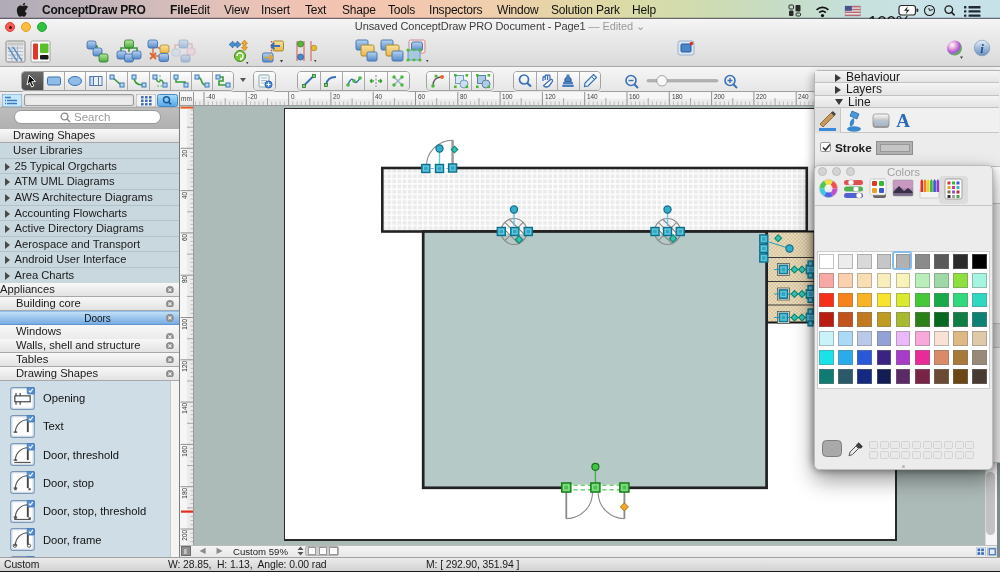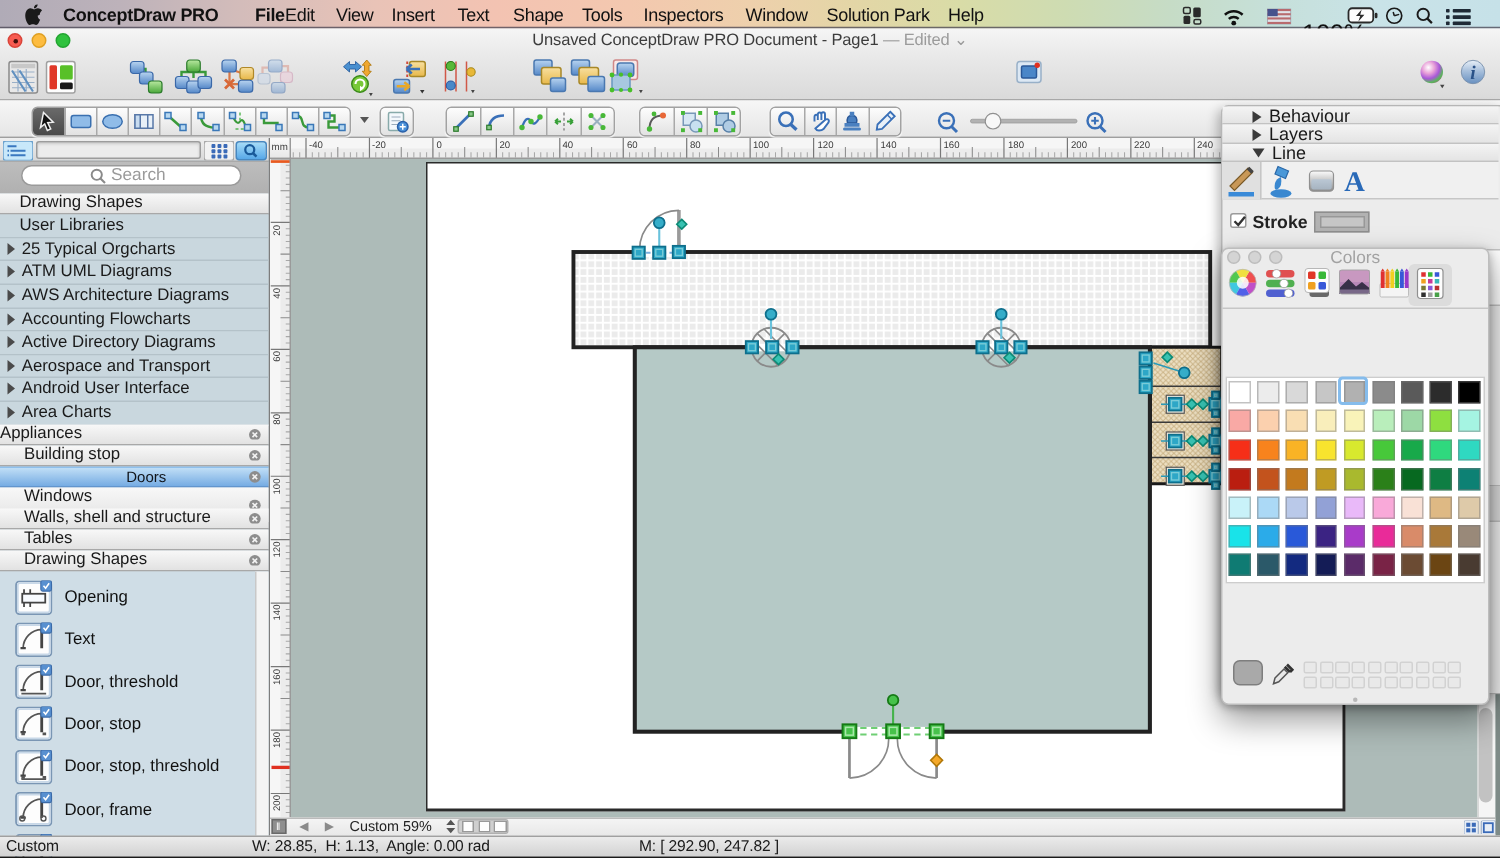--- a/index.html
+++ b/index.html
@@ -460,21 +460,21 @@
 <div class="abs" style="left:0;top:190.0px;width:179px;height:15.6px;background:#c9d7de;border-bottom:1px solid #b4c2c9;font-size:11.2px;color:#1a1a1a;line-height:14.6px;white-space:nowrap;"><span style="margin-left:5px"><span style="display:inline-block;width:0;height:0;border-top:4px solid transparent;border-bottom:4px solid transparent;border-left:5.5px solid #4a4a4a;margin-right:4.5px;vertical-align:-1px;"></span>AWS Architecture Diagrams</span></div>
 <div class="abs" style="left:0;top:205.6px;width:179px;height:15.6px;background:#c9d7de;border-bottom:1px solid #b4c2c9;font-size:11.2px;color:#1a1a1a;line-height:14.6px;white-space:nowrap;"><span style="margin-left:5px"><span style="display:inline-block;width:0;height:0;border-top:4px solid transparent;border-bottom:4px solid transparent;border-left:5.5px solid #4a4a4a;margin-right:4.5px;vertical-align:-1px;"></span>Accounting Flowcharts</span></div>
 <div class="abs" style="left:0;top:221.2px;width:179px;height:15.6px;background:#c9d7de;border-bottom:1px solid #b4c2c9;font-size:11.2px;color:#1a1a1a;line-height:14.6px;white-space:nowrap;"><span style="margin-left:5px"><span style="display:inline-block;width:0;height:0;border-top:4px solid transparent;border-bottom:4px solid transparent;border-left:5.5px solid #4a4a4a;margin-right:4.5px;vertical-align:-1px;"></span>Active Directory Diagrams</span></div>
 <div class="abs" style="left:0;top:236.79999999999998px;width:179px;height:15.6px;background:#c9d7de;border-bottom:1px solid #b4c2c9;font-size:11.2px;color:#1a1a1a;line-height:14.6px;white-space:nowrap;"><span style="margin-left:5px"><span style="display:inline-block;width:0;height:0;border-top:4px solid transparent;border-bottom:4px solid transparent;border-left:5.5px solid #4a4a4a;margin-right:4.5px;vertical-align:-1px;"></span>Aerospace and Transport</span></div>
 <div class="abs" style="left:0;top:252.39999999999998px;width:179px;height:15.6px;background:#c9d7de;border-bottom:1px solid #b4c2c9;font-size:11.2px;color:#1a1a1a;line-height:14.6px;white-space:nowrap;"><span style="margin-left:5px"><span style="display:inline-block;width:0;height:0;border-top:4px solid transparent;border-bottom:4px solid transparent;border-left:5.5px solid #4a4a4a;margin-right:4.5px;vertical-align:-1px;"></span>Android User Interface</span></div>
 <div class="abs" style="left:0;top:268.0px;width:179px;height:15.6px;background:#c9d7de;border-bottom:1px solid #b4c2c9;font-size:11.2px;color:#1a1a1a;line-height:14.6px;white-space:nowrap;"><span style="margin-left:5px"><span style="display:inline-block;width:0;height:0;border-top:4px solid transparent;border-bottom:4px solid transparent;border-left:5.5px solid #4a4a4a;margin-right:4.5px;vertical-align:-1px;"></span>Area Charts</span></div>
 <div class="abs" style="left:0;top:283px;width:179px;height:14px;background:linear-gradient(#f8f8f8,#e2e2e2);border-bottom:1px solid #a8a8a8;font-size:11.2px;color:#1a1a1a;line-height:13px;white-space:nowrap;"><span style="margin-left:0">Appliances</span><svg style="position:absolute;right:5px;top:50%;margin-top:-3.9px" width="7.8" height="7.8" viewBox="0 0 8 8">
       <circle cx="4" cy="4" r="4" fill="#8d8d8d"></circle>
       <path d="M2.4 2.4 L5.6 5.6 M5.6 2.4 L2.4 5.6" stroke="#f2f2f2" stroke-width="1.1"></path>
     </svg></div>
-<div class="abs" style="left:0;top:297px;width:179px;height:14px;background:linear-gradient(#f8f8f8,#e2e2e2);border-bottom:1px solid #a8a8a8;font-size:11.2px;color:#1a1a1a;line-height:13px;white-space:nowrap;"><span style="margin-left:16px">Building stop</span><svg style="position:absolute;right:5px;top:50%;margin-top:-3.9px" width="7.8" height="7.8" viewBox="0 0 8 8">
+<div class="abs" style="left:0;top:297px;width:179px;height:14px;background:linear-gradient(#f8f8f8,#e2e2e2);border-bottom:1px solid #a8a8a8;font-size:11.2px;color:#1a1a1a;line-height:13px;white-space:nowrap;"><span style="margin-left:16px">Building core</span><svg style="position:absolute;right:5px;top:50%;margin-top:-3.9px" width="7.8" height="7.8" viewBox="0 0 8 8">
       <circle cx="4" cy="4" r="4" fill="#8d8d8d"></circle>
       <path d="M2.4 2.4 L5.6 5.6 M5.6 2.4 L2.4 5.6" stroke="#f2f2f2" stroke-width="1.1"></path>
     </svg></div>
 <div class="abs" style="left:0;top:311px;width:179px;height:14px;background:linear-gradient(#c0def6 , #76ace3);border-top:1px solid #8fc0ec;border-bottom:1px solid #6295cd;font-size:10px;color:#10141a;line-height:13px;white-space:nowrap;text-align:center;"><span style="margin-left:16px">Doors</span><svg style="position:absolute;right:5px;top:50%;margin-top:-3.9px" width="7.8" height="7.8" viewBox="0 0 8 8">
       <circle cx="4" cy="4" r="4" fill="#8d8d8d"></circle>
       <path d="M2.4 2.4 L5.6 5.6 M5.6 2.4 L2.4 5.6" stroke="#f2f2f2" stroke-width="1.1"></path>
     </svg></div>
 <div class="abs" style="left:0;top:325px;width:179px;height:24px;background:linear-gradient(#f8f8f8,#e2e2e2);border-bottom:1px solid #a8a8a8;font-size:11.2px;color:#1a1a1a;line-height:13px;white-space:nowrap;"><span style="margin-left:16px">Windows</span><svg style="position:absolute;right:5px;top:50%;margin-top:-3.9px" width="7.8" height="7.8" viewBox="0 0 8 8">
       <circle cx="4" cy="4" r="4" fill="#8d8d8d"></circle>
       <path d="M2.4 2.4 L5.6 5.6 M5.6 2.4 L2.4 5.6" stroke="#f2f2f2" stroke-width="1.1"></path>
@@ -776,21 +776,21 @@
       <rect x="1.5" y="5.2" width="2.7" height="2.7"></rect>
       <rect x="5.2" y="5.2" width="2.7" height="2.7"></rect>
     </g>
 <rect x="11.5" y="0" width="9.5" height="9.5" rx="1" fill="#e8eef6" stroke="#8aa0c0" stroke-width=".6"></rect>
 <rect x="13.2" y="1.8" width="6" height="6" fill="none" stroke="#3a6ab8" stroke-width="1.2"></rect>
 </svg>
 <div class="abs" style="left:996.5px;top:92px;width:3.5px;height:464.5px;background:#7e8b88;"></div>
 <div class="abs" style="left:0;top:556.5px;width:1000px;height:14px;background:linear-gradient(#ebebeb,#d2d2d2);border-top:1px solid #a0a0a0;font-size:10.4px;letter-spacing:-0.1px;color:#1a1a1a;">
 <span class="abs" style="left:4px;top:1px;">Custom</span>
 <span class="abs" style="left:168px;top:1px;">W: 28.85,&nbsp; H: 1.13,&nbsp; Angle: 0.00 rad</span>
-<span class="abs" style="left:426px;top:1px;">M: [ 292.90, 247.82 ]</span>
+<span class="abs" style="left:426px;top:1px;">M: [ 292.90, 351.94 ]</span>
 </div>
 <div class="abs" style="left:0;top:570.5px;width:1000px;height:1.5px;background:#1a1a1a;"></div>
 <div class="abs" style="left:814px;top:70px;width:186px;height:393px;background:#ececec;
 border:1px solid #b6b6b6;border-right:none;border-radius:5px 0 0 5px;box-shadow:-2px 3px 8px rgba(0,0,0,.28);"></div>
 <div class="abs" style="left:815px;top:70.5px;width:184px;height:12.5px;background:linear-gradient(#f4f4f4,#e4e4e4);border-bottom:1px solid #c2c2c2;font-size:12px;font-weight:400;color:#1a1a1a;line-height:12.5px;"><span style="margin-left:20px"><span style="display:inline-block;width:0;height:0;border-top:4.5px solid transparent;border-bottom:4.5px solid transparent;border-left:6px solid #3a3a3a;margin-right:5px;vertical-align:-1px;"></span>Behaviour</span></div>
 <div class="abs" style="left:815px;top:83px;width:184px;height:12.5px;background:linear-gradient(#f4f4f4,#e4e4e4);border-bottom:1px solid #c2c2c2;font-size:12px;font-weight:400;color:#1a1a1a;line-height:12.5px;"><span style="margin-left:20px"><span style="display:inline-block;width:0;height:0;border-top:4.5px solid transparent;border-bottom:4.5px solid transparent;border-left:6px solid #3a3a3a;margin-right:5px;vertical-align:-1px;"></span>Layers</span></div>
 <div class="abs" style="left:815px;top:95.5px;width:184px;height:12.5px;background:linear-gradient(#f4f4f4,#e4e4e4);border-bottom:1px solid #c2c2c2;font-size:12px;font-weight:400;color:#1a1a1a;line-height:12.5px;"><span style="margin-left:20px"><span style="display:inline-block;width:0;height:0;border-left:4.5px solid transparent;border-right:4.5px solid transparent;border-top:6px solid #3a3a3a;margin-right:5px;vertical-align:1px;"></span>Line</span></div>
 <div class="abs" style="left:815px;top:108px;width:184px;height:25px;background:#f0f0f0;border-bottom:1px solid #c6c6c6;"></div>
 <div class="abs" style="left:815px;top:108px;width:26px;height:25px;background:#e0e0e0;border-right:1px solid #c6c6c6;"></div>
 <svg class="abs" style="left:815px;top:108px" width="110" height="25" viewBox="0 0 110 25">

